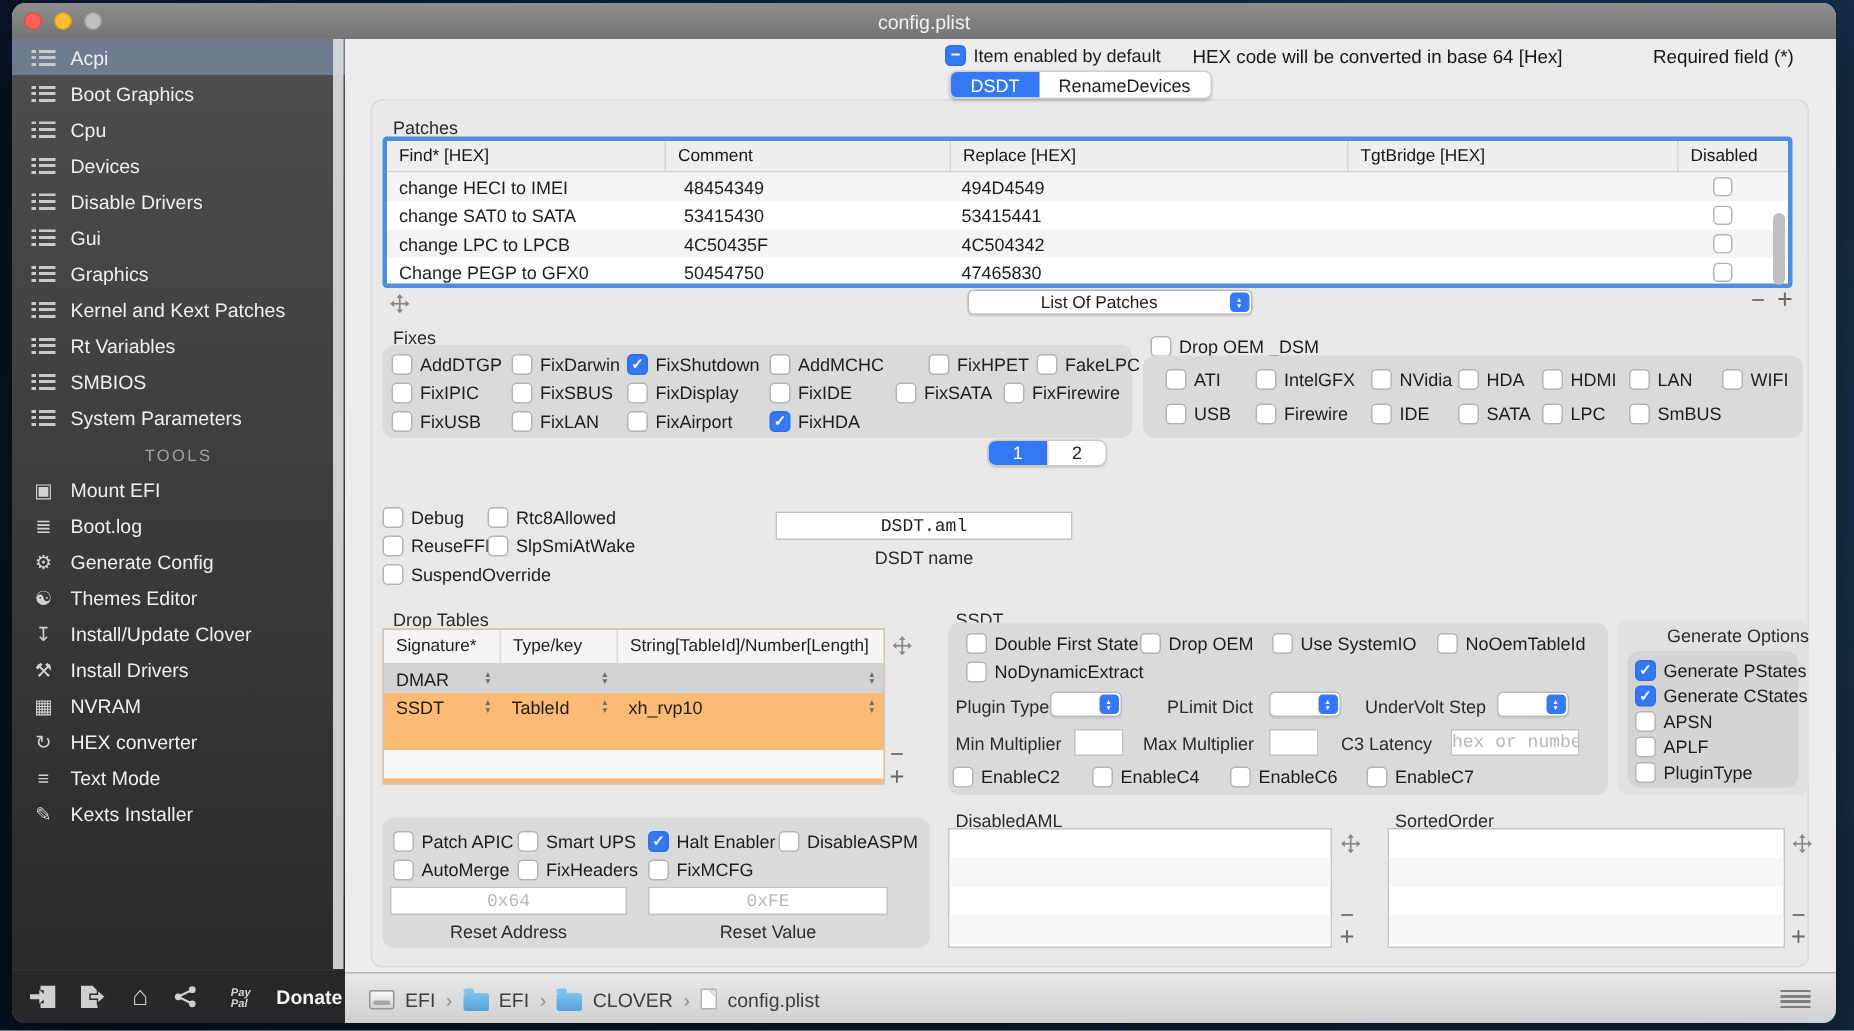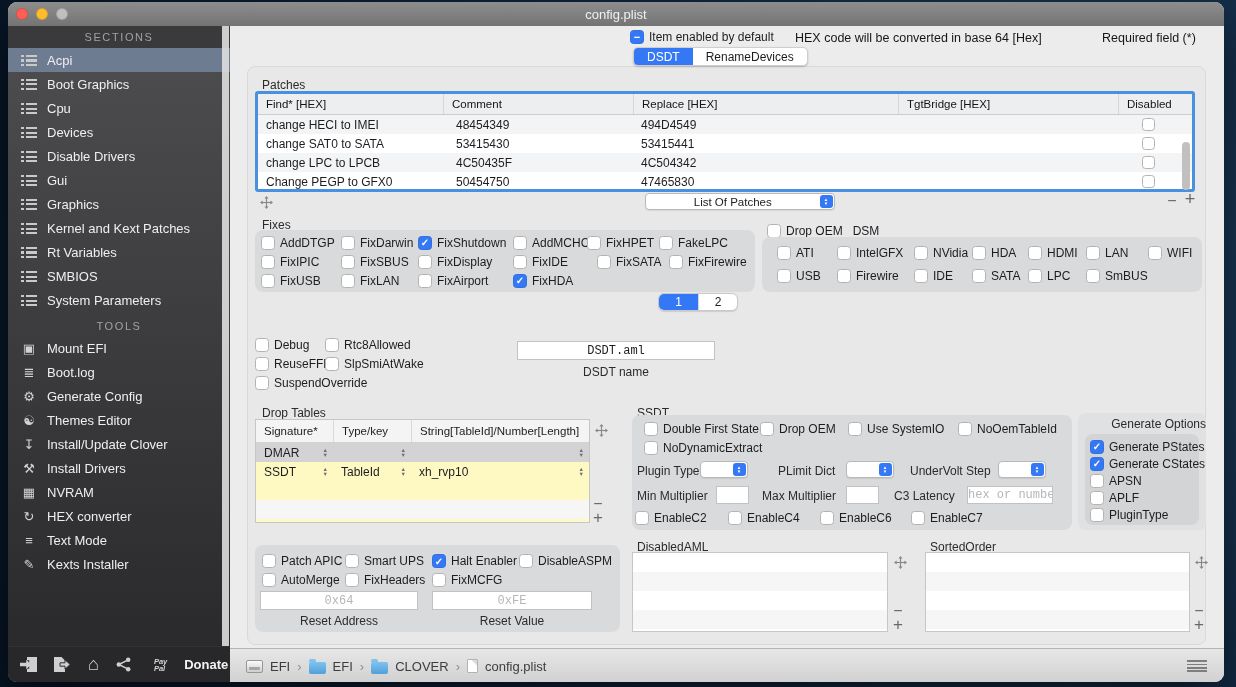--- a/index.html
+++ b/index.html
@@ -54,21 +54,21 @@
 .pt-head{display:flex;height:21px;background:#edeef0;border-bottom:1px solid #cdcdcd;align-items:center;font-size:11.5px;color:#151517}
 .pt-hc{padding-left:8px;height:100%;display:flex;align-items:center}
 .pt-hc + .pt-hc{border-left:1px solid #d6d6d6}
 .pt-row{display:flex;height:19px;align-items:center;font-size:12px}
 .pt-row:nth-child(even){background:#f3f4f6}
 .pt-c{padding-left:8px;overflow:hidden;white-space:nowrap}
 .pt-cb{display:flex;justify-content:center;padding:0}
 .pt-cb .bx{width:13px;height:13px}
 .pt-scroll{position:absolute;right:2px;top:48px;width:8px;height:48px;background:#c0c0c0;border-radius:4px}
 
-.dtable{position:absolute;left:25px;top:393px;width:335px;height:104px;background:#fef9c3;border:1px solid #c6c6c6}
+.dtable{position:absolute;left:25px;top:393px;width:335px;height:104px;background:#fdba74;border:1px solid #c6c6c6}
 .dt-head{display:flex;height:23px;background:#f4f4f5;border-bottom:1px solid #d2d2d2;align-items:center;font-size:11.5px}
 .dt-hc{padding-left:8px;height:100%;display:flex;align-items:center;white-space:nowrap}
 .dt-hc + .dt-hc{border-left:1px solid #dadada}
 .dt-row{display:flex;height:19px;align-items:center;font-size:12px}
 .dt-row.on{background:#d3d3d5}
 .dt-c{display:flex;align-items:center;padding-left:8px;height:100%;overflow:hidden}
 .dt-stripe{height:19px}
 .dt-stripe.alt{background:#f6f6f7}
 .stp{display:flex;flex-direction:column;align-items:center;margin-left:auto;margin-right:5px;color:#6d6d6f;font-size:5.5px;line-height:4.5px}
 .stp i{font-style:normal}
@@ -106,21 +106,20 @@
   <div class="titlebar">
     <div class="lights">
       <span class="light l-red"></span>
       <span class="light l-yel"></span>
       <span class="light l-gray"></span>
     </div>
     <span>config.plist</span>
   </div>
 
   <div class="sidebar">
-    <div class="side-header">SECTIONS</div>
     <div class="side-item on">
         <span class="li-icon"></span>
         <span>Acpi</span>
       </div>
     <div class="side-item">
         <span class="li-icon"></span>
         <span>Boot Graphics</span>
       </div>
     <div class="side-item">
         <span class="li-icon"></span>
@@ -322,21 +321,21 @@
             <span>AddDTGP</span>
           </label>
         <label class="cb fc" style="width:77px">
             <span class="bx"></span>
             <span>FixDarwin</span>
           </label>
         <label class="cb fc" style="width:95px">
             <span class="bx on"></span>
             <span>FixShutdown</span>
           </label>
-        <label class="cb fc" style="width:74px">
+        <label class="cb fc" style="width:106px">
             <span class="bx"></span>
             <span>AddMCHC</span>
           </label>
         <label class="cb fc" style="width:72px">
             <span class="bx"></span>
             <span>FixHPET</span>
           </label>
         <label class="cb fc">
             <span class="bx"></span>
             <span>FakeLPC</span>

